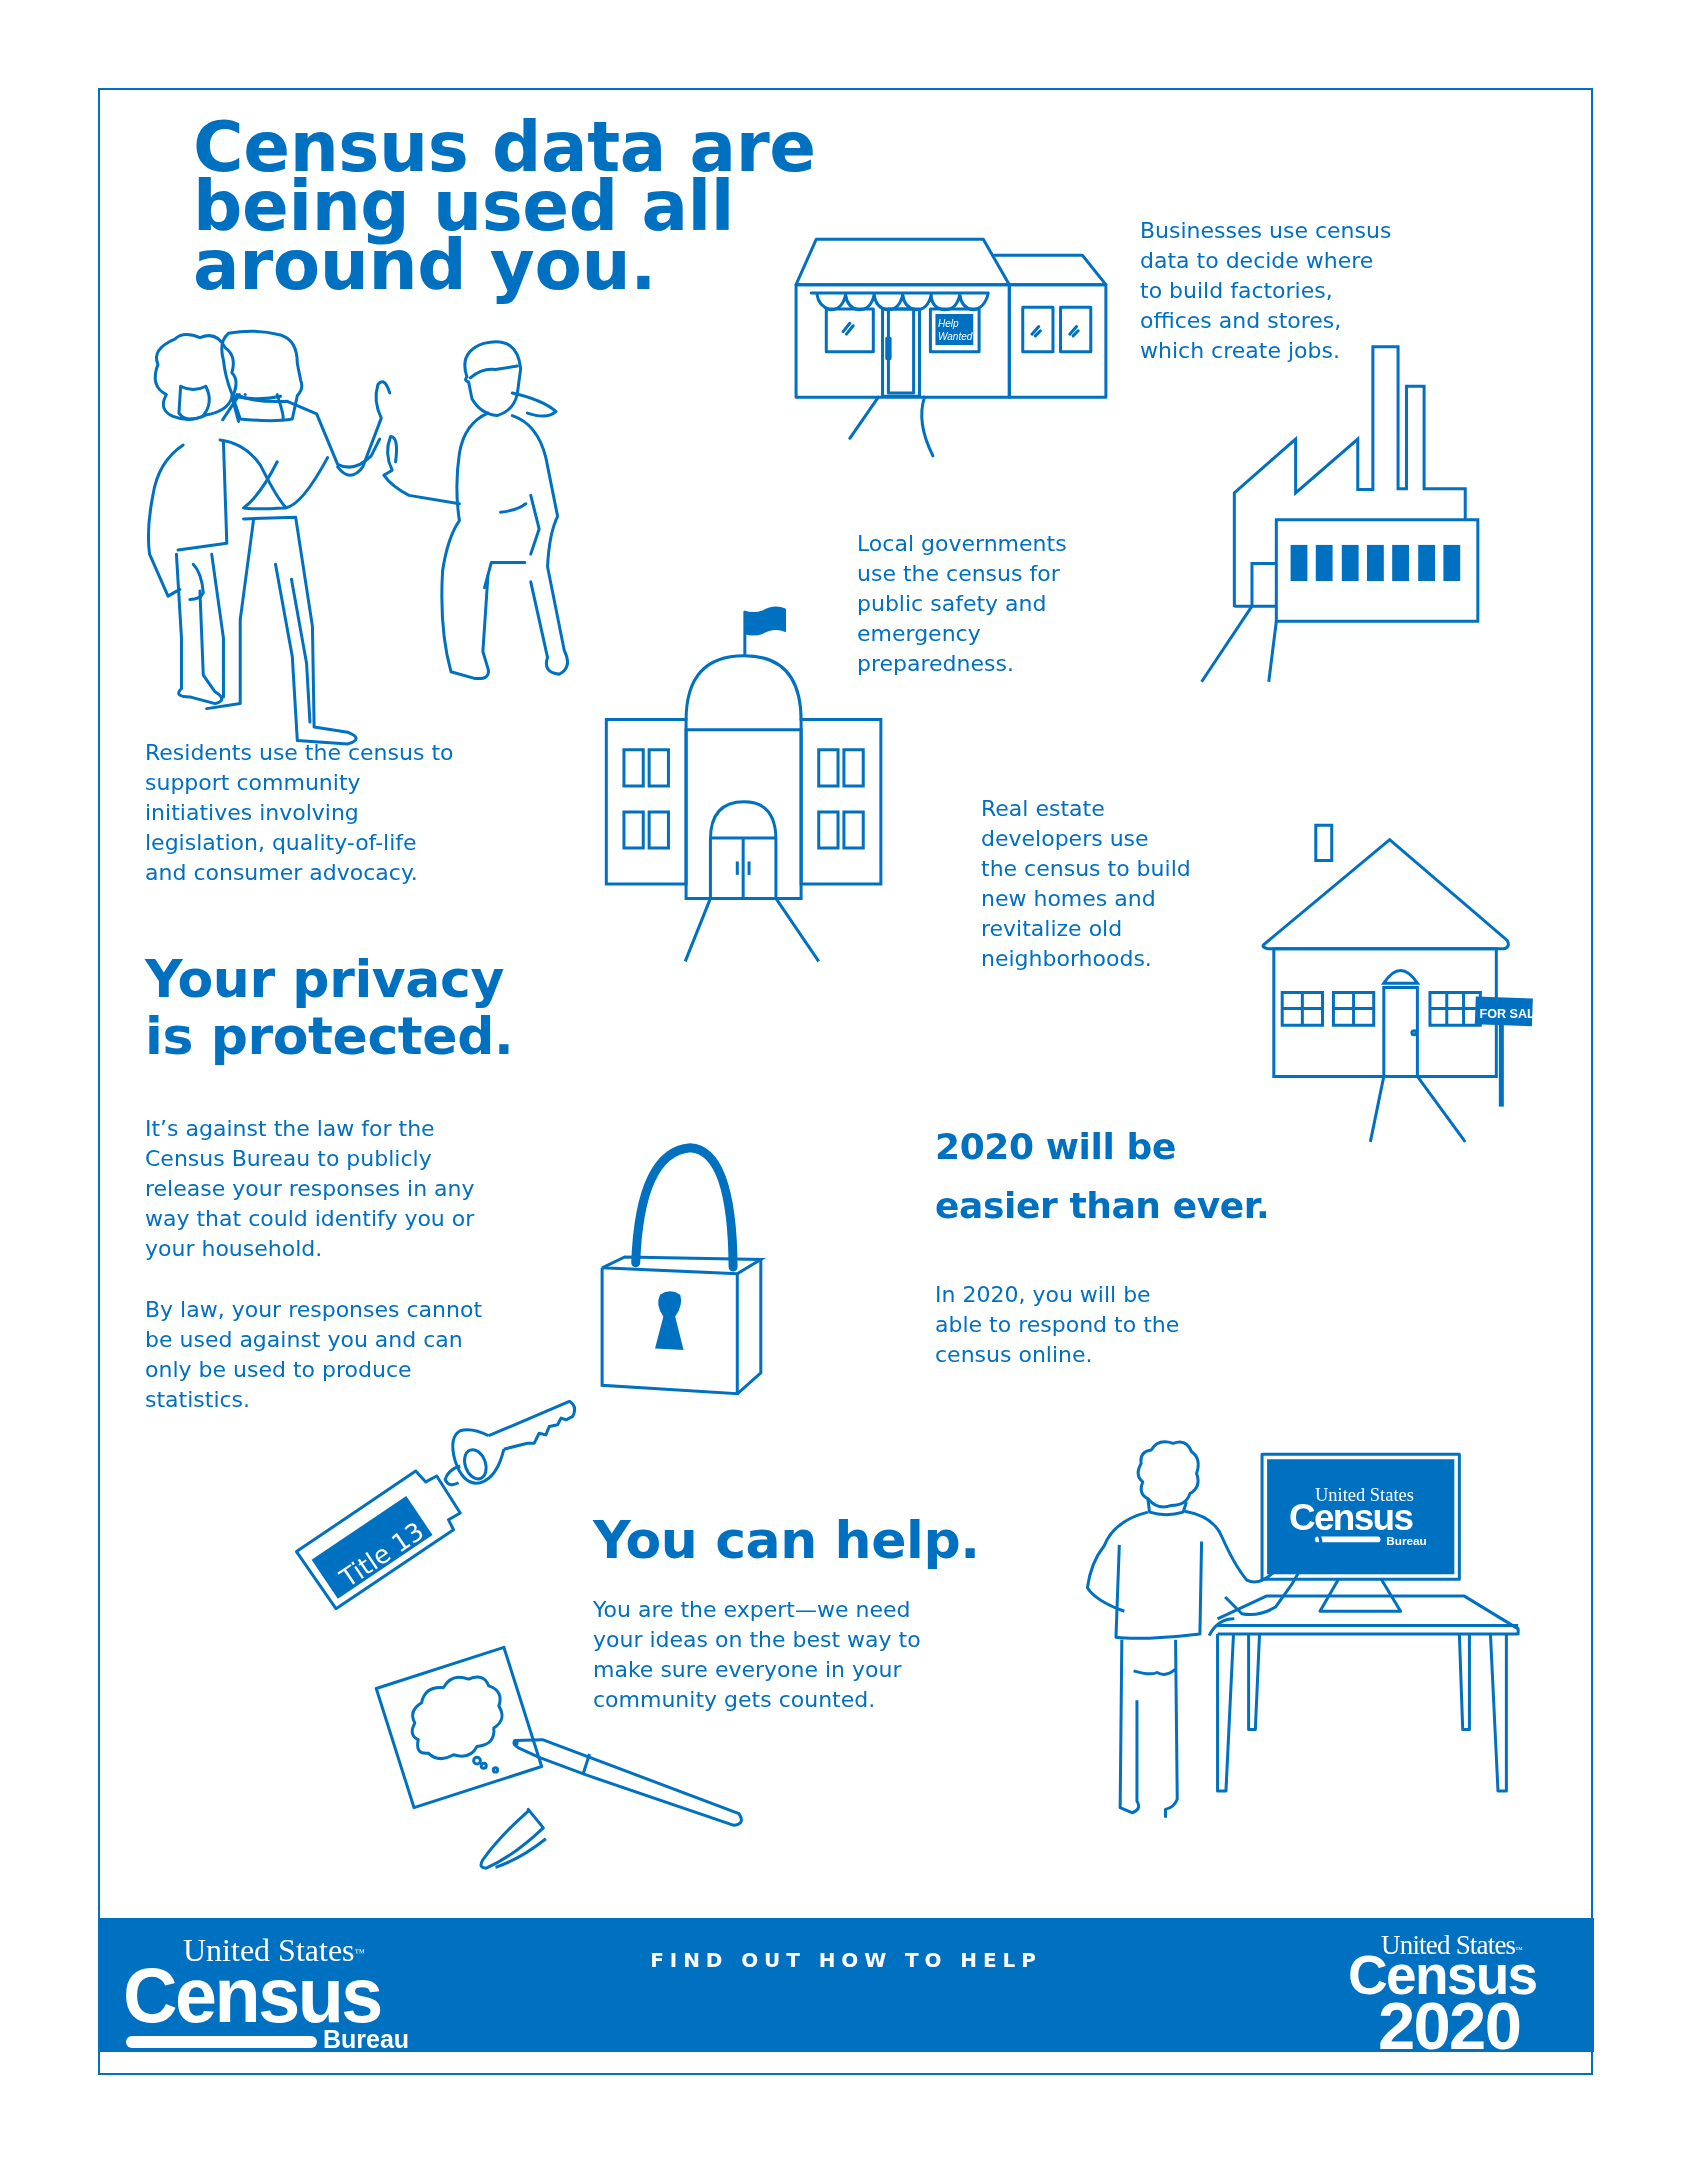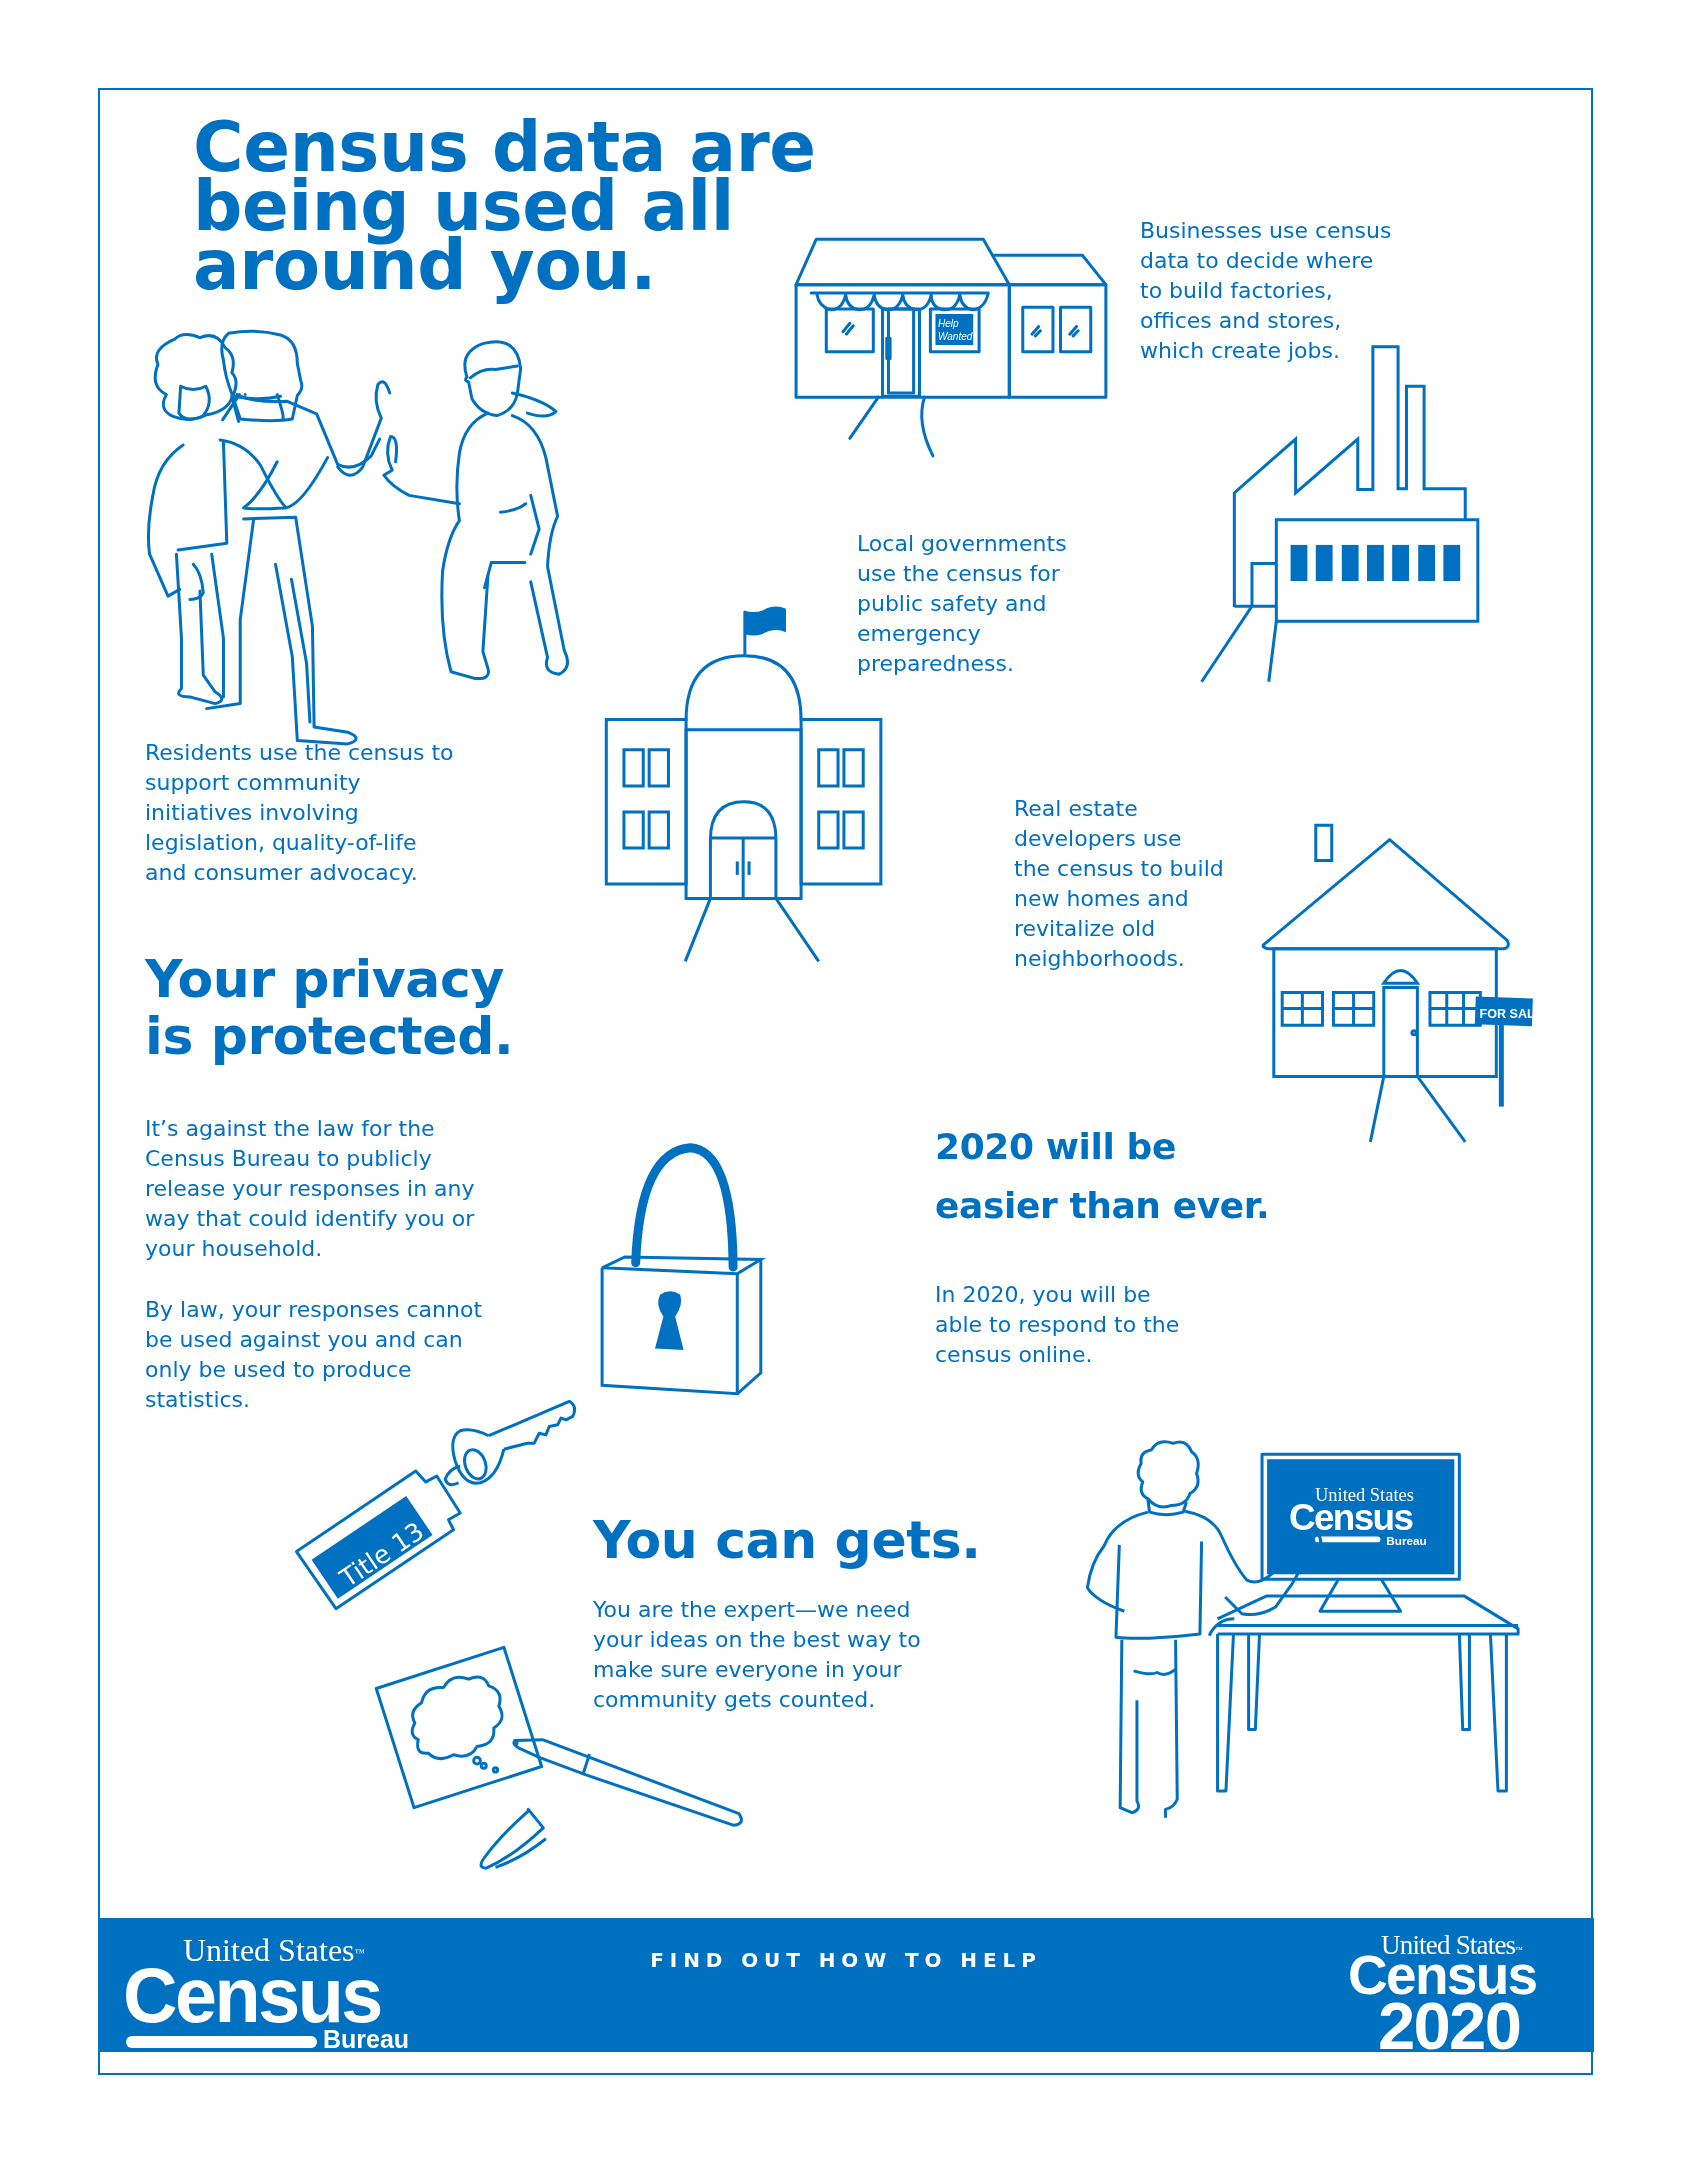--- a/index.html
+++ b/index.html
@@ -40,21 +40,21 @@
 public safety and
 emergency
 preparedness.</div>
 
 <div class="body-text" style="left:145px; top:738px;">Residents use the census to
 support community
 initiatives involving
 legislation, quality-of-life
 and consumer advocacy.</div>
 
-<div class="body-text" style="left:981px; top:794px;margin-left:33px;">Real estate
+<div class="body-text" style="left:981px; top:794px;">Real estate
 developers  use
 the census to build
 new homes and
 revitalize old
 neighborhoods.</div>
 
 <div class="headline" style="left:145px; top:951px; font-size:52px; line-height:57px;">Your privacy
 is protected.</div>
 
 <div class="body-text" style="left:145px; top:1114px;">It’s against the law for the
@@ -66,21 +66,21 @@
 be used against you and can
 only be used to produce
 statistics.</div>
 
 <div class="headline" style="left:935px; top:1117px; font-size:36px; line-height:59px;">2020 will be
 easier than ever.</div>
 <div class="body-text" style="left:935px; top:1280px;">In 2020, you will be
 able to respond to the
 census online.</div>
 
-<div class="headline" style="left:593px; top:1511px; font-size:52px; line-height:59px;">You can gets.</div>
+<div class="headline" style="left:593px; top:1511px; font-size:52px; line-height:59px;">You can help.</div>
 <div class="body-text" style="left:593px; top:1595px;">You are the expert—we need
 your ideas on the best way to
 make sure everyone in your
 community gets counted.</div>
 
 <svg class="ill" style="left:0;top:0;" width="1687" height="2183" viewBox="0 0 2009 2600" fill="none" stroke="#0070C0" stroke-width="3" stroke-linejoin="round" stroke-linecap="round">
 
   <path d="M272,397 q-12,10 -6,32 q2,20 10,40 l10,30 q40,4 62,0 l6,-28 q8,-8 4,-18 l-4,-20 q0,-28 -20,-34 q-30,-8 -62,-2z"></path>
   <path d="M278,472 q30,6 56,0"></path>
   <path d="M276,472 l8,30"></path>

